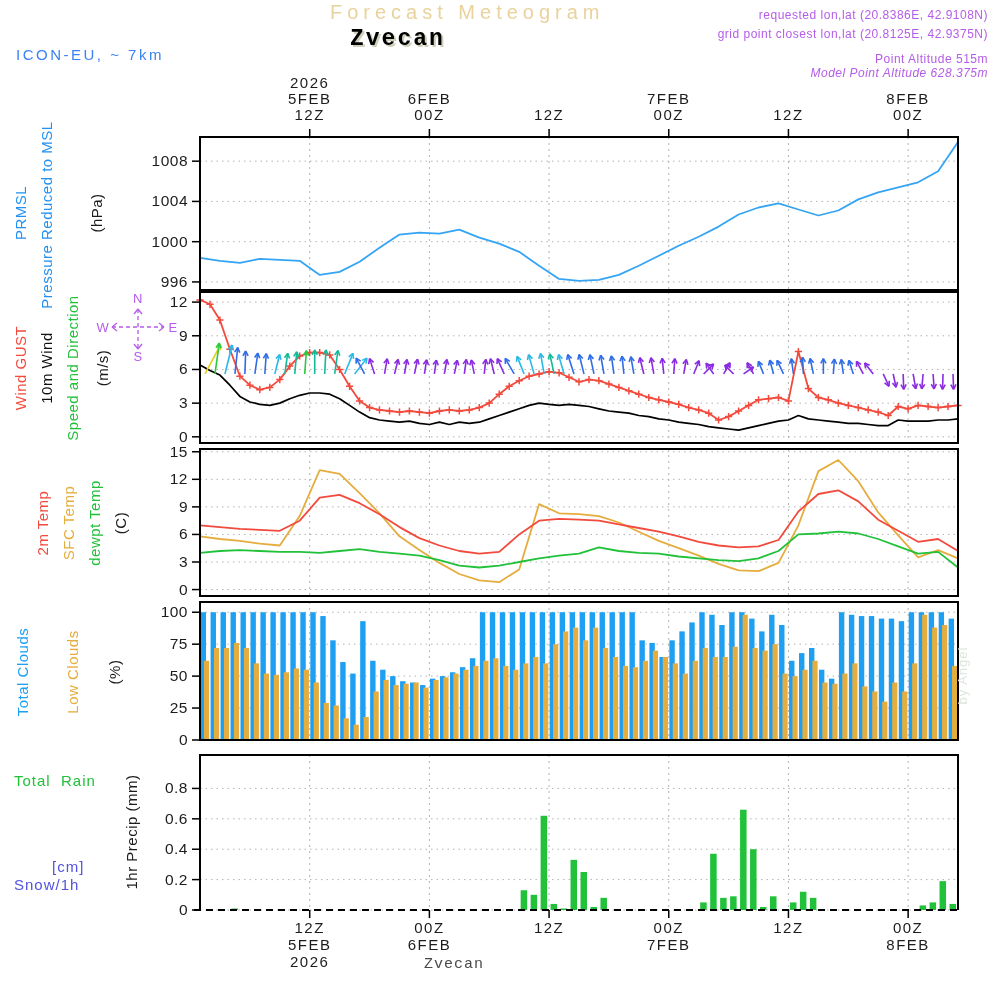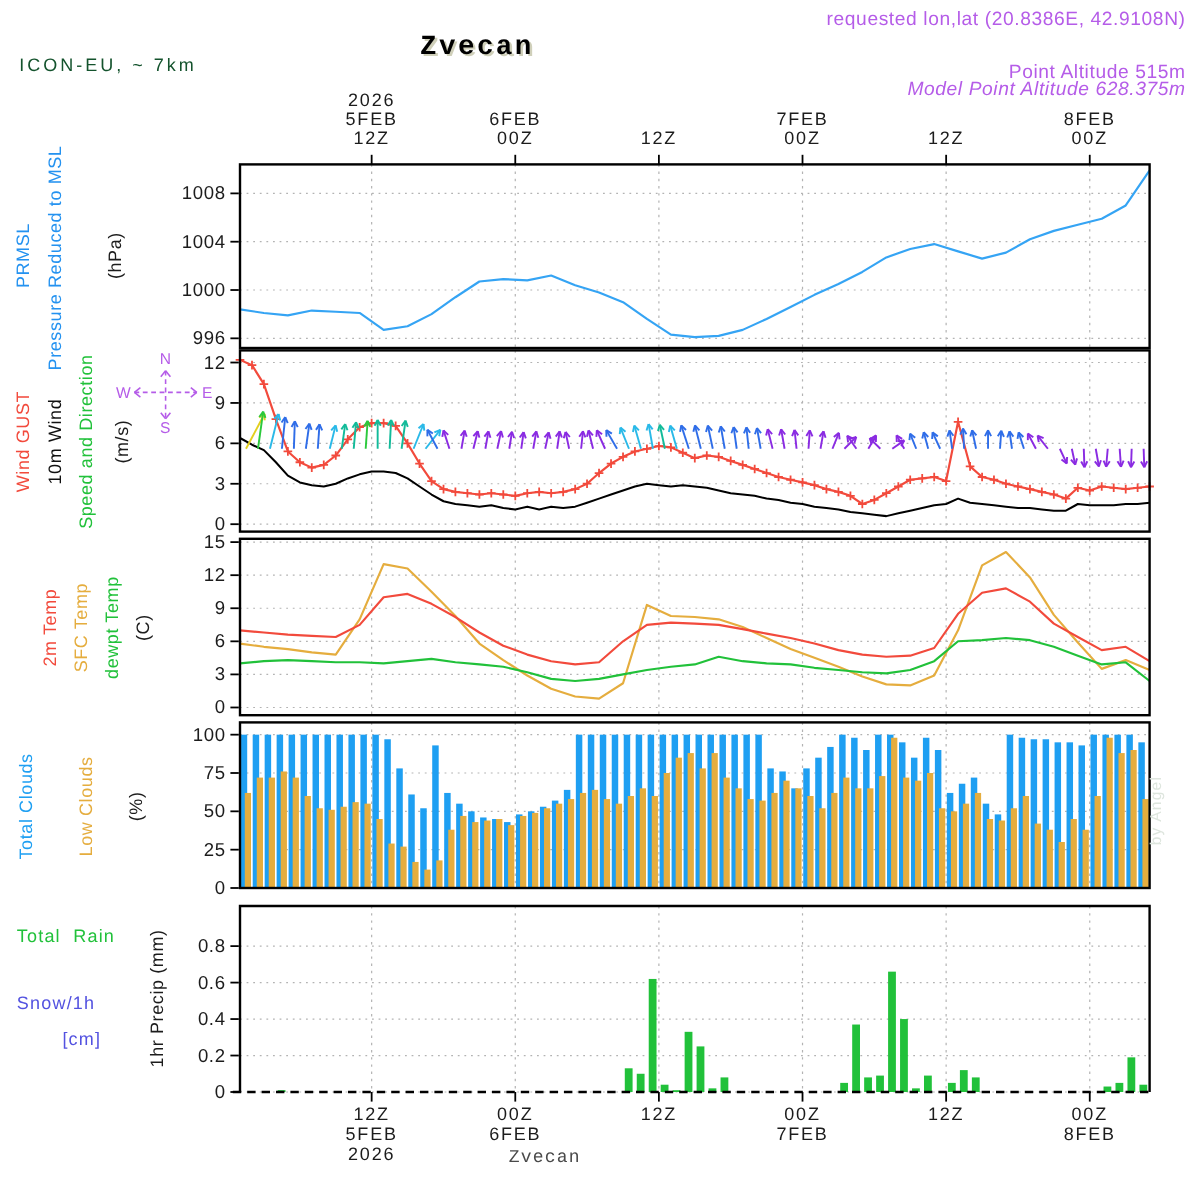--- a/index.html
+++ b/index.html
@@ -3,23 +3,23 @@
 <meta charset="utf-8">
 <style>
   html,body{margin:0;padding:0;background:#fff;}
   #fig{position:relative;width:1000px;height:1000px;background:#ffffff;overflow:hidden;
        font-family:"Liberation Sans",sans-serif;}
   #plot{position:absolute;left:0;top:0;}
   .abs{position:absolute;white-space:nowrap;}
   .t-title{left:330px;top:1px;font-size:20px;letter-spacing:5px;color:#e9d29b;}
   .t-station{left:350px;top:26px;font-family:"Liberation Mono",monospace;font-weight:bold;
              font-size:23px;letter-spacing:2px;color:#000;text-shadow:2px 2px 0 rgba(170,170,130,.55);}
-  .t-right{right:12px;font-size:16px;letter-spacing:.5px;color:#b55ce8;text-align:left;}
+  .t-right{right:12px;font-size:12px;letter-spacing:.5px;color:#b55ce8;text-align:left;}
   .r1{top:8px;} .r2{top:27px;} .r3{top:52px;} .r4{top:66px;font-style:italic;}
-  .t-model{left:16px;top:46px;font-size:15px;letter-spacing:2.5px;color:#14532d;}
+  .t-model{left:16px;top:46px;font-size:15px;letter-spacing:2.5px;color:#3b82f6;}
   .vanchor{position:absolute;width:0;height:0;}
   .vtext{position:absolute;transform:translate(-50%,-50%) rotate(-90deg);white-space:nowrap;
          display:block;font-size:15px;letter-spacing:.5px;}
   .c-pblue{color:#2492f0;} .c-red{color:#f24a3c;} .c-black{color:#111;}
   .c-green{color:#21c13a;} .c-orange{color:#e5ad3e;} .c-cblue{color:#1e9ff2;}
   .c-snow{color:#5352e0;} .c-dark{color:#1c1c1c;}
   .h-label{font-size:15px;letter-spacing:1px;}
   .watermark{right:8px;top:668px;transform:rotate(-90deg);transform-origin:center;
              color:#dde5dd;font-size:13px;letter-spacing:1px;}
   .footer{left:424px;top:956px;font-family:"Liberation Mono",monospace;font-size:15px;color:#4a4a4a;letter-spacing:1px;}
@@ -611,22 +611,24 @@
         <text x="788.4473684210526" y="933" fill="#1c1c1c" font-size="15" text-anchor="middle" letter-spacing="1.5">12Z</text>
         <line x1="908.1315789473684" y1="129" x2="908.1315789473684" y2="137" stroke="#000" stroke-width="1.5"></line>
         <line x1="908.1315789473684" y1="910" x2="908.1315789473684" y2="918" stroke="#000" stroke-width="1.5"></line>
         <text x="908.1315789473684" y="120" fill="#1c1c1c" font-size="15" text-anchor="middle" letter-spacing="1.5">00Z</text>
         <text x="908.1315789473684" y="104" fill="#1c1c1c" font-size="15" text-anchor="middle" letter-spacing="1.5">8FEB</text>
         <text x="908.1315789473684" y="933" fill="#1c1c1c" font-size="15" text-anchor="middle" letter-spacing="1.5">00Z</text>
         <text x="908.1315789473684" y="950" fill="#1c1c1c" font-size="15" text-anchor="middle" letter-spacing="1.5">8FEB</text>
       </g>
     </svg>
 
+  <div class="abs t-title">Forecast Meteogram</div>
   <div class="abs t-station">Zvecan</div>
   <div class="abs t-right r1">requested lon,lat (20.8386E, 42.9108N)</div>
+  <div class="abs t-right r2">grid point closest lon,lat (20.8125E, 42.9375N)</div>
   <div class="abs t-right r3">Point Altitude 515m</div>
   <div class="abs t-right r4">Model Point Altitude 628.375m</div>
   <div class="abs t-model">ICON-EU, ~ 7km</div>
 
   <div class="vanchor" style="left:20px;top:213px">
       <span class="vtext c-pblue">PRMSL</span>
     </div>
   <div class="vanchor" style="left:46px;top:215px">
       <span class="vtext c-pblue">Pressure Reduced to MSL</span>
     </div>
@@ -664,21 +666,21 @@
       <span class="vtext c-cblue">Total Clouds</span>
     </div>
   <div class="vanchor" style="left:72px;top:672px">
       <span class="vtext c-orange">Low Clouds</span>
     </div>
   <div class="vanchor" style="left:114px;top:672px">
       <span class="vtext c-dark">(%)</span>
     </div>
 
   <div class="abs h-label c-green" style="left:14px;top:772px">Total&nbsp;&nbsp;Rain</div>
-  <div class="abs h-label c-snow" style="left:14px;top:828px">Snow/1h</div>
+  <div class="abs h-label c-snow" style="left:14px;top:876px">Snow/1h</div>
   <div class="abs h-label c-snow" style="left:52px;top:858px">[cm]</div>
   <div class="vanchor" style="left:131px;top:832px">
       <span class="vtext c-dark">1hr Precip (mm)</span>
     </div>
 
   <div class="abs watermark">by Angel</div>
   <div class="abs footer">Zvecan</div>
 </div>
 
 </body></html>

